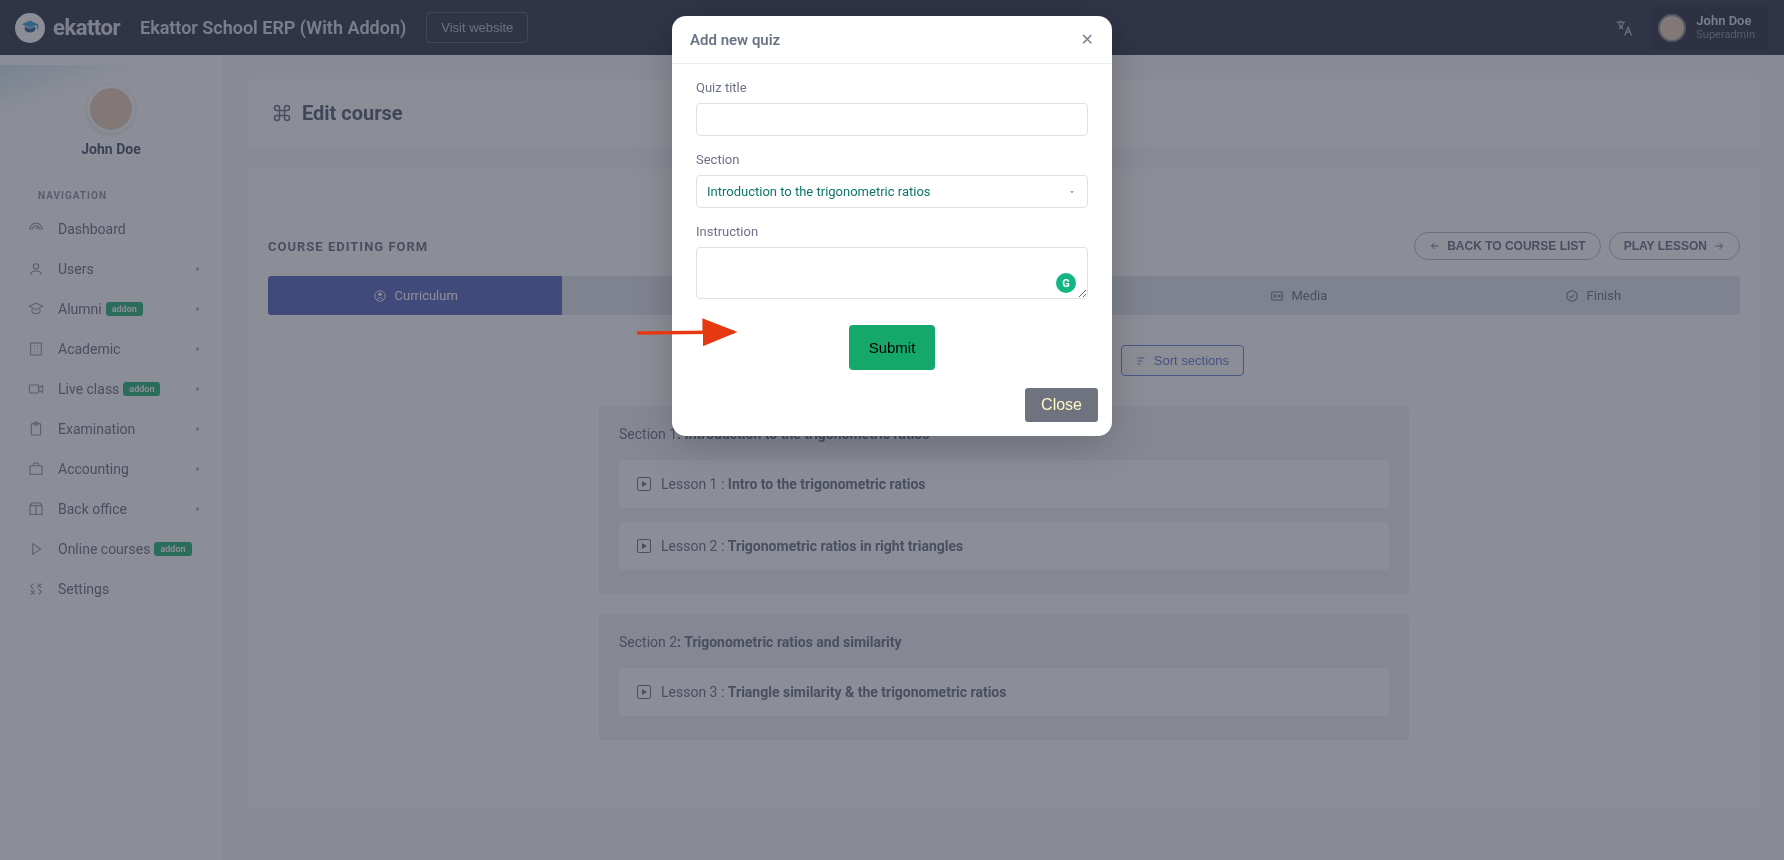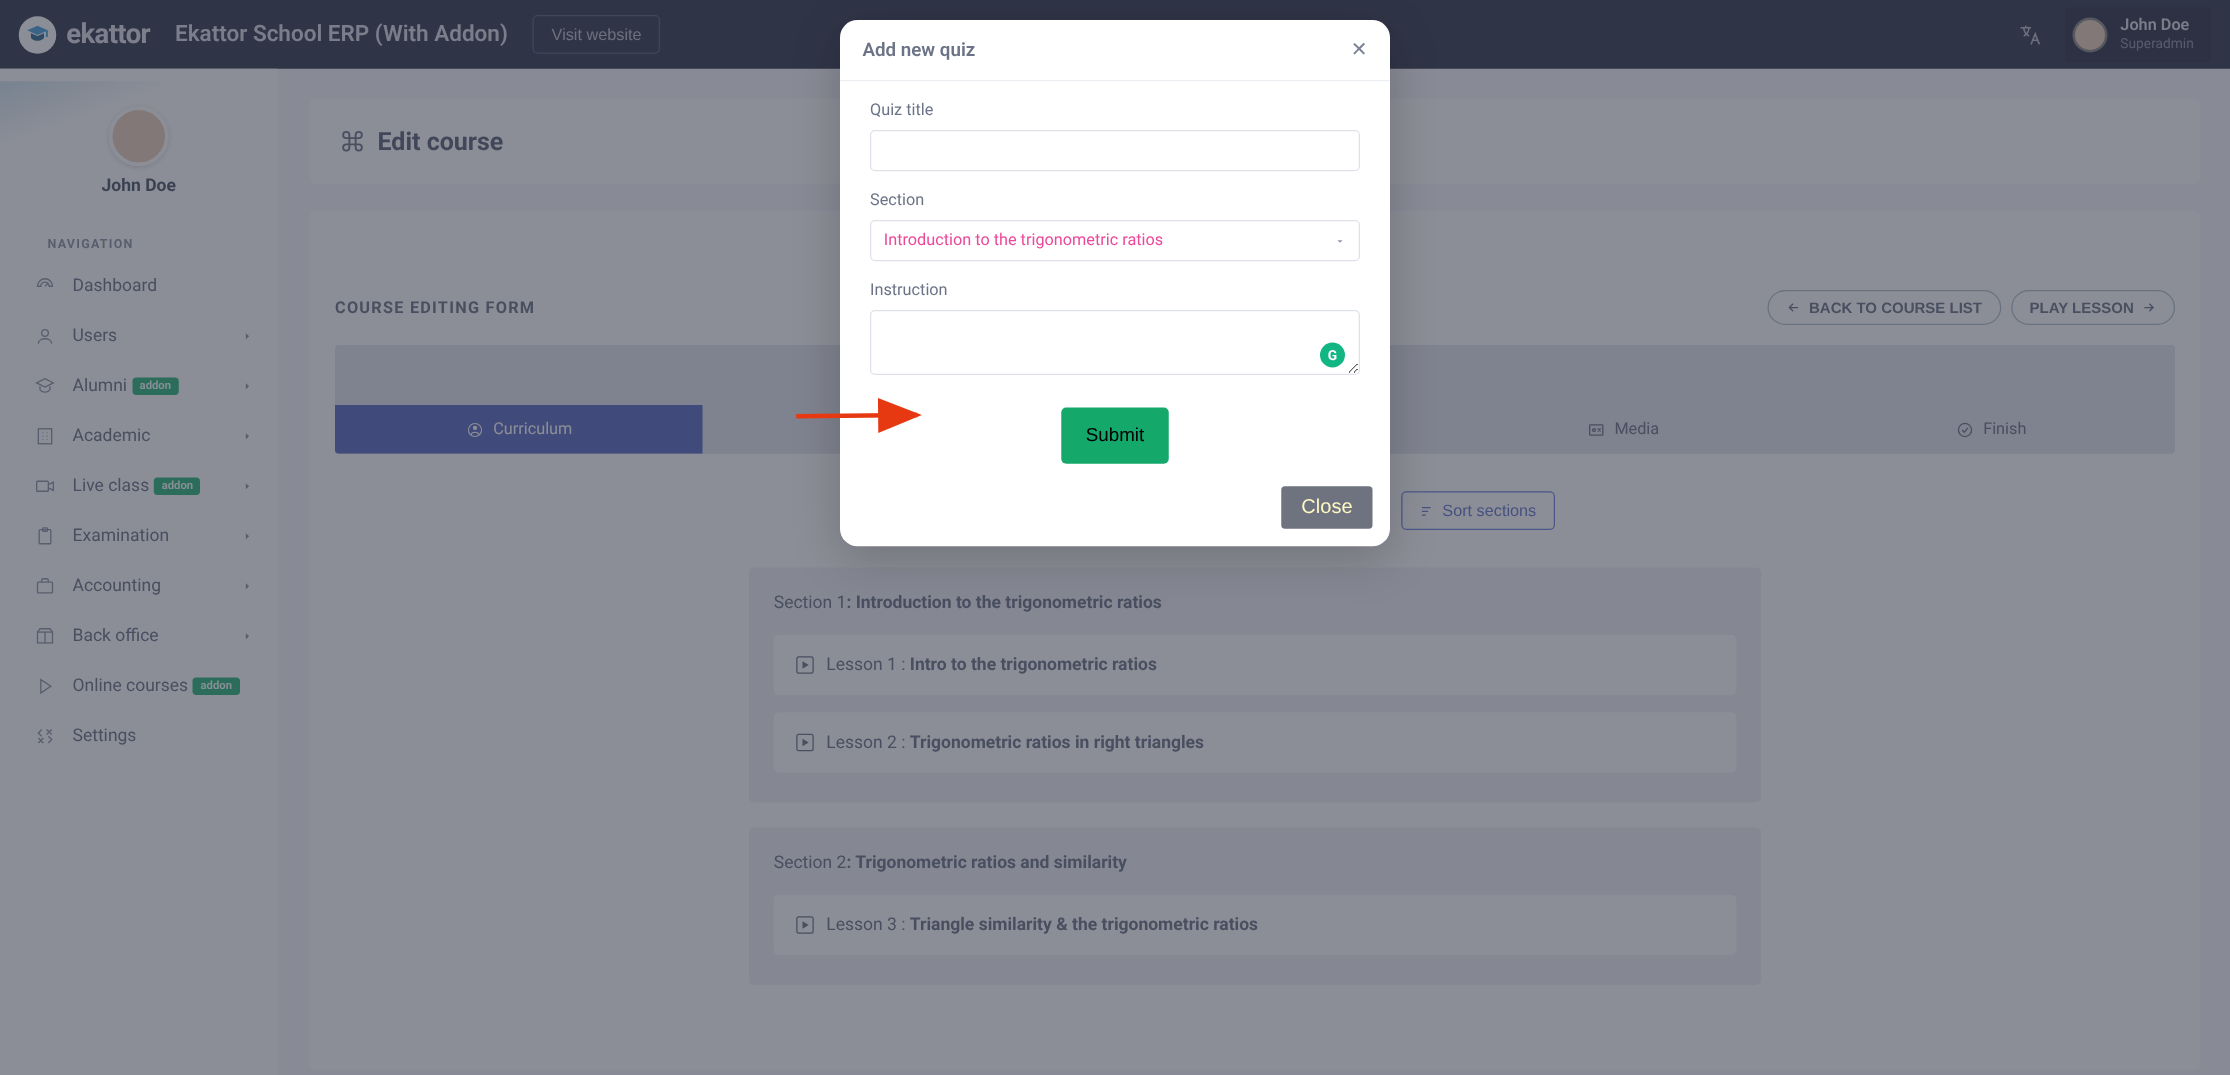--- a/index.html
+++ b/index.html
@@ -37,21 +37,21 @@
 .page-title-card .ic { color: #6b7386; }
 .page-title-card h1 { font-size: 20px; font-weight: 700; color: #5a6276; }
 
 .form-card { background: #fff; border-radius: 4px; padding: 18px 20px; }
 .form-card-head { display: flex; justify-content: space-between; align-items: center; margin-bottom: 16px; margin-top: 45px; }
 .form-card-title { font-size: 13px; font-weight: 700; letter-spacing: 1px; color: #6b7386; }
 .form-head-btns { display: flex; gap: 8px; }
 .outline-btn { border: 1px solid #b0bec9; background: transparent; color: #6b7386; padding: 6px 14px; border-radius: 20px; font-size: 12px; cursor: pointer; display: flex; align-items: center; gap: 6px; font-weight: 600; }
 
 .tabs { display: flex; background: #e3e6ed; border-radius: 3px; overflow: hidden; }
-.tab { flex: 1; padding: 12px; text-align: center; font-size: 13px; color: #6b7386; cursor: pointer; display: flex; align-items: center; justify-content: center; gap: 8px; margin-top: 48px; }
+.tab { flex: 1; padding: 12px; text-align: center; font-size: 13px; color: #6b7386; cursor: pointer; display: flex; align-items: center; justify-content: center; gap: 8px; }
 .tab.active { background: #5768c0; color: #fff; }
 
 .course-body { padding: 30px 0; display: flex; flex-direction: column; align-items: center; justify-content: space-between; }
 .action-row { display: flex; gap: 10px; justify-content: center; margin-bottom: 30px; }
 .action-btn { border: 1px solid #6e84dc; color: #6479cc; background: #fff; padding: 7px 14px; border-radius: 4px; font-size: 13px; cursor: pointer; display: flex; align-items: center; gap: 6px; }
 
 .section-block { width: 810px; background: #f0f2f6; border-radius: 4px; padding: 20px 20px 24px; margin-bottom: 20px; }
 .section-title { font-size: 14px; color: #6b7386; margin-bottom: 18px; }
 .section-title b { font-weight: 700; }
 .lesson-row { background: #fff; border-radius: 4px; padding: 16px 18px; margin-bottom: 14px; display: flex; align-items: center; gap: 10px; font-size: 14px; color: #6b7386; }
@@ -62,21 +62,21 @@
 
 
 .overlay { position: fixed; inset: 0; background: rgba(45,50,66,0.55); display: flex; justify-content: center; align-items: flex-start; }
 .modal { width: 440px; background: #fff; border-radius: 14px; margin-top: 16px; box-shadow: 0 10px 40px rgba(0,0,0,0.2); }
 .modal-head { display: flex; justify-content: space-between; align-items: center; padding: 14px 18px; border-bottom: 1px solid #eceef2; }
 .modal-title { font-size: 15px; font-weight: 600; color: #6b7386; }
 .modal-close { color: #7a8093; cursor: pointer; font-size: 16px; background: none; border: none; }
 .modal-body { padding: 16px 24px 10px; }
 .field { margin-bottom: 16px; }
 .field label { display: block; font-size: 13px; color: #6b7386; margin-bottom: 8px; }
-.field input[type=text], .field .select-box, .field textarea { width: 100%; border: 1px solid #dee2e8; border-radius: 4px; padding: 8px 10px; font-size: 13px; color: #ec4899; font-family: inherit; }
+.field input[type=text], .field .select-box, .field textarea { width: 100%; border: 1px solid #dee2e8; border-radius: 4px; padding: 8px 10px; font-size: 13px; color: #0f766e; font-family: inherit; }
 .field .select-box { display: flex; justify-content: space-between; align-items: center; cursor: pointer; }
 .field textarea { height: 52px; resize: both; position: relative; }
 .ta-wrap { position: relative; }
 .grammarly { position: absolute; right: 12px; bottom: 10px; width: 20px; height: 20px; border-radius: 50%; background: #11b683; color: #fff; font-size: 11px; font-weight: 700; display: flex; align-items: center; justify-content: center; }
 .submit-wrap { display: flex; justify-content: center; padding: 6px 0 8px; }
 .submit-btn { background: #14a86b; color: #000000; border: none; padding: 14px 20px; border-radius: 4px; font-size: 15px; cursor: pointer; font-weight: 500; }
 .modal-foot { display: flex; justify-content: flex-end; padding: 0 14px 14px; }
 .close-btn { background: #6f7380; color: #fef9c3; border: none; padding: 8px 16px; border-radius: 3px; font-size: 16px; cursor: pointer; }
 
 

